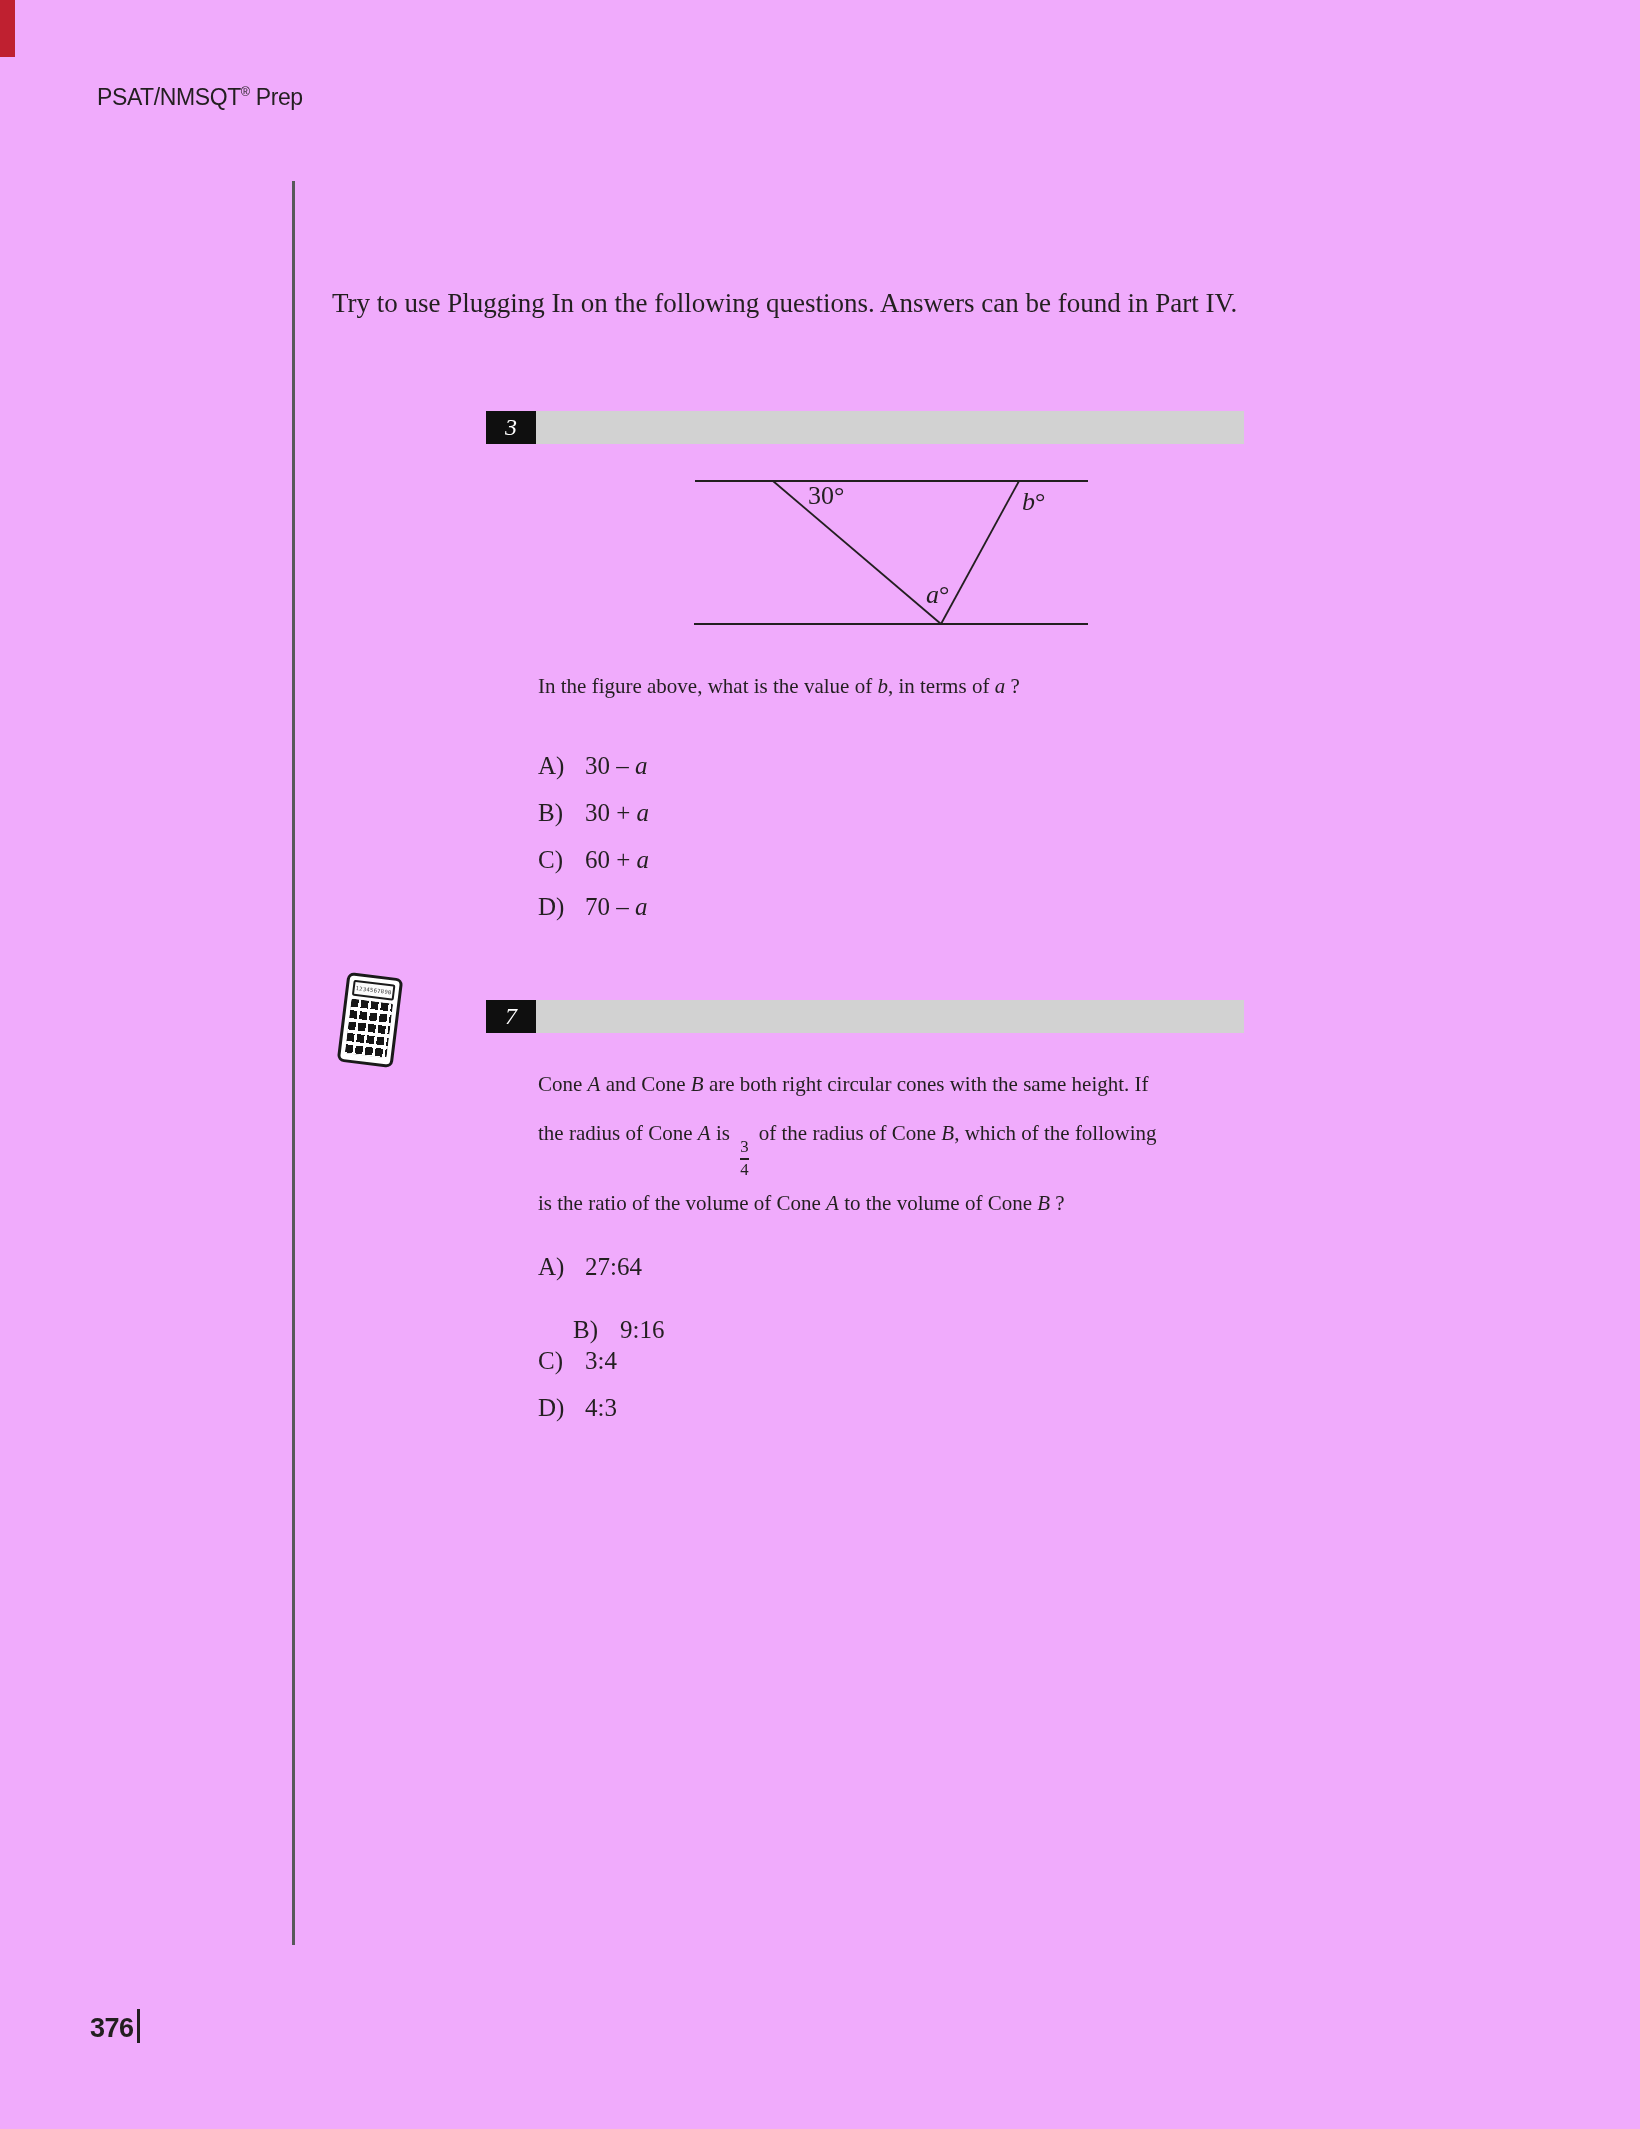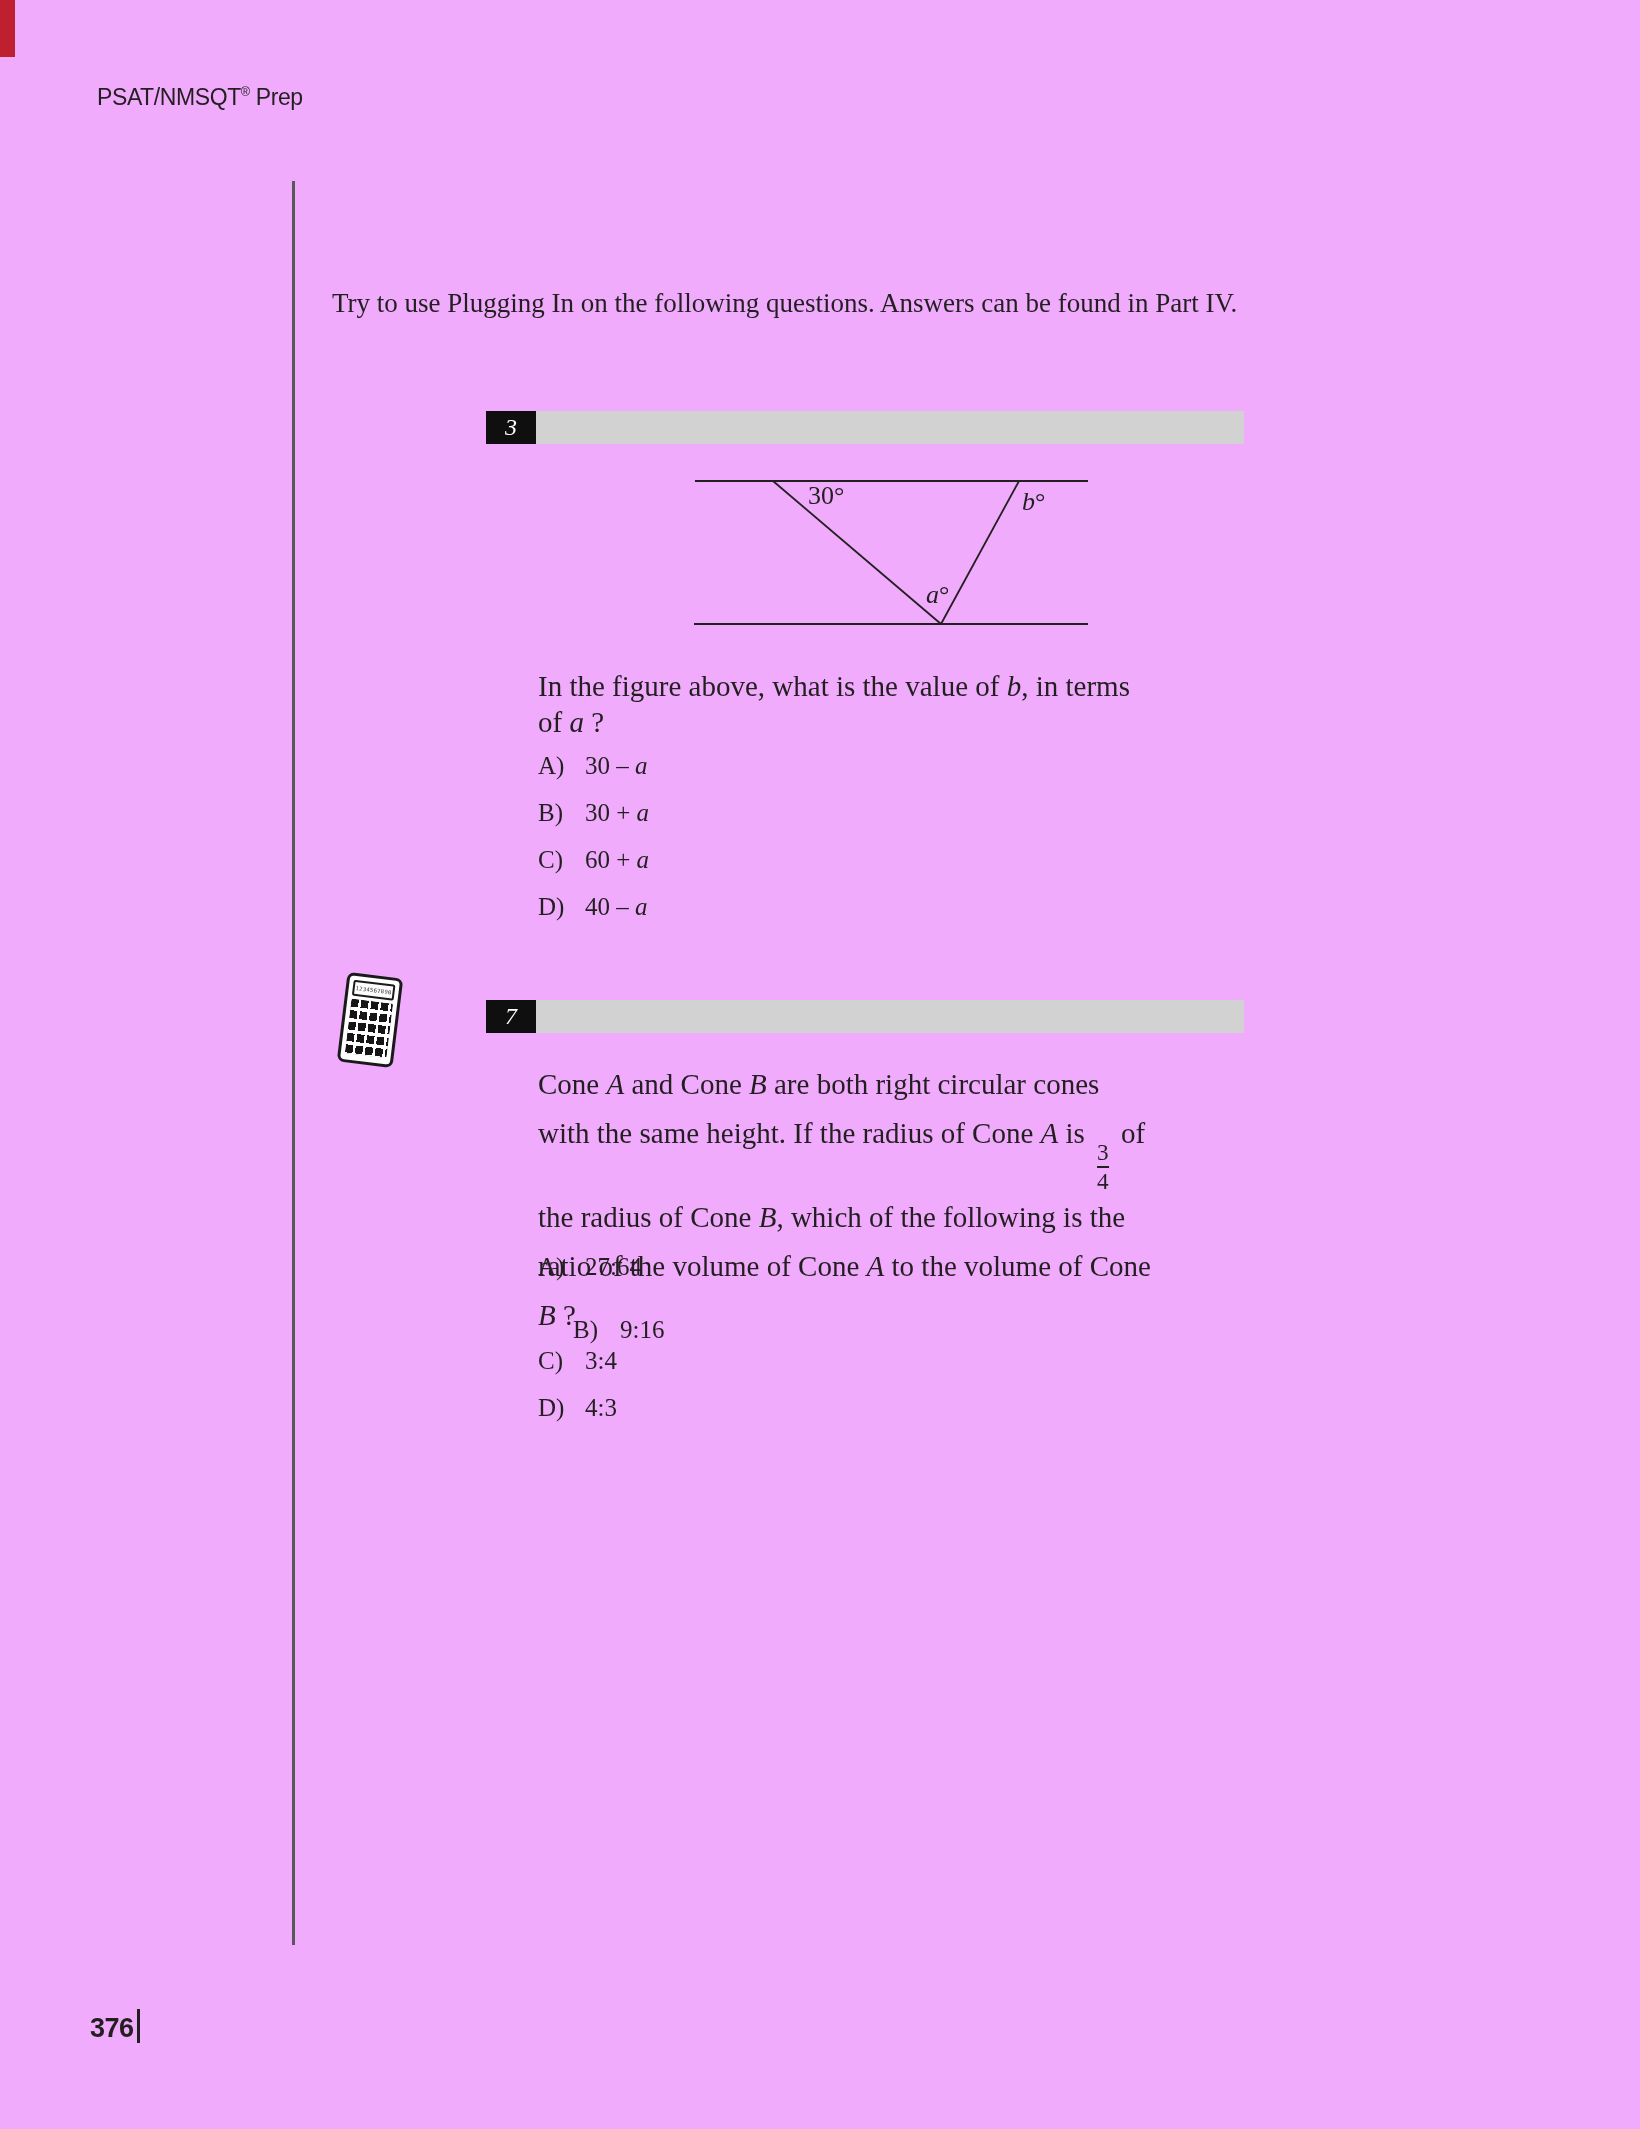--- a/index.html
+++ b/index.html
@@ -39,21 +39,21 @@
   }
 
   
   .figure-svg{position:absolute;left:680px;top:470px;}
   .fig-label{position:absolute;font-size:26px;line-height:1;white-space:nowrap;}
   .lbl-30{left:808px;top:483px;}
   .lbl-b{left:1022px;top:489px;}
   .lbl-a{left:926px;top:582px;}
 
   
-  .prompt{position:absolute;left:538px;font-size:29px;}
+  .prompt{position:absolute;left:538px;font-size:21px;}
   .prompt.p3{top:668px;width:620px;line-height:36px;}
   .prompt.p7{top:1060px;width:620px;line-height:49px;}
 
   
   .frac{
     display:inline-flex;flex-direction:column;align-items:center;vertical-align:-0.72em;
     line-height:1;font-size:0.8em;margin:0 5px;
   }
   .frac .bar{width:100%;height:2px;background:#231f20;margin:2px 0;}
 
@@ -130,21 +130,21 @@
   <div class="choice q3a">
     <span class="clabel">A)</span><span class="cval"><span>30 – </span><span class="it">a</span></span>
   </div>
   <div class="choice q3b">
     <span class="clabel">B)</span><span class="cval"><span>30 + </span><span class="it">a</span></span>
   </div>
   <div class="choice q3c">
     <span class="clabel">C)</span><span class="cval"><span>60 + </span><span class="it">a</span></span>
   </div>
   <div class="choice q3d">
-    <span class="clabel">D)</span><span class="cval"><span>40 – </span><span class="it">a</span></span>
+    <span class="clabel">D)</span><span class="cval"><span>70 – </span><span class="it">a</span></span>
   </div>
 
   <div class="calc">
     <div class="screen">1234567890</div>
     <div class="keys"></div>
   </div>
 
   <div class="qband q7">
     <div class="qnum">7</div>
   </div>

